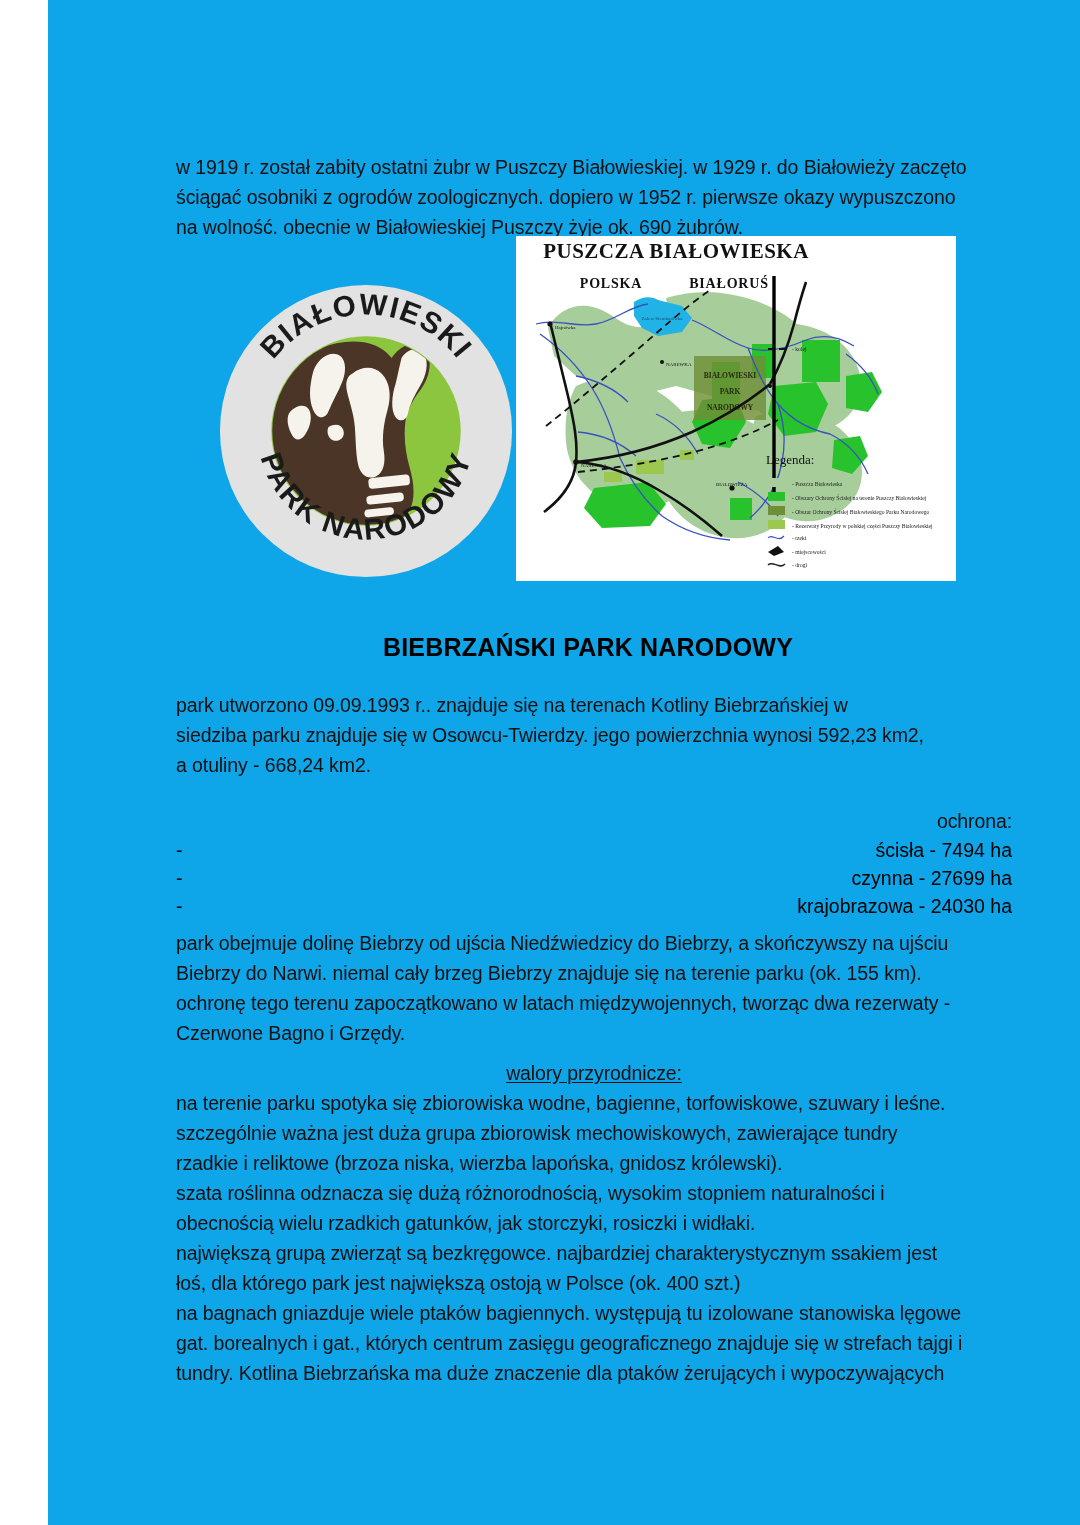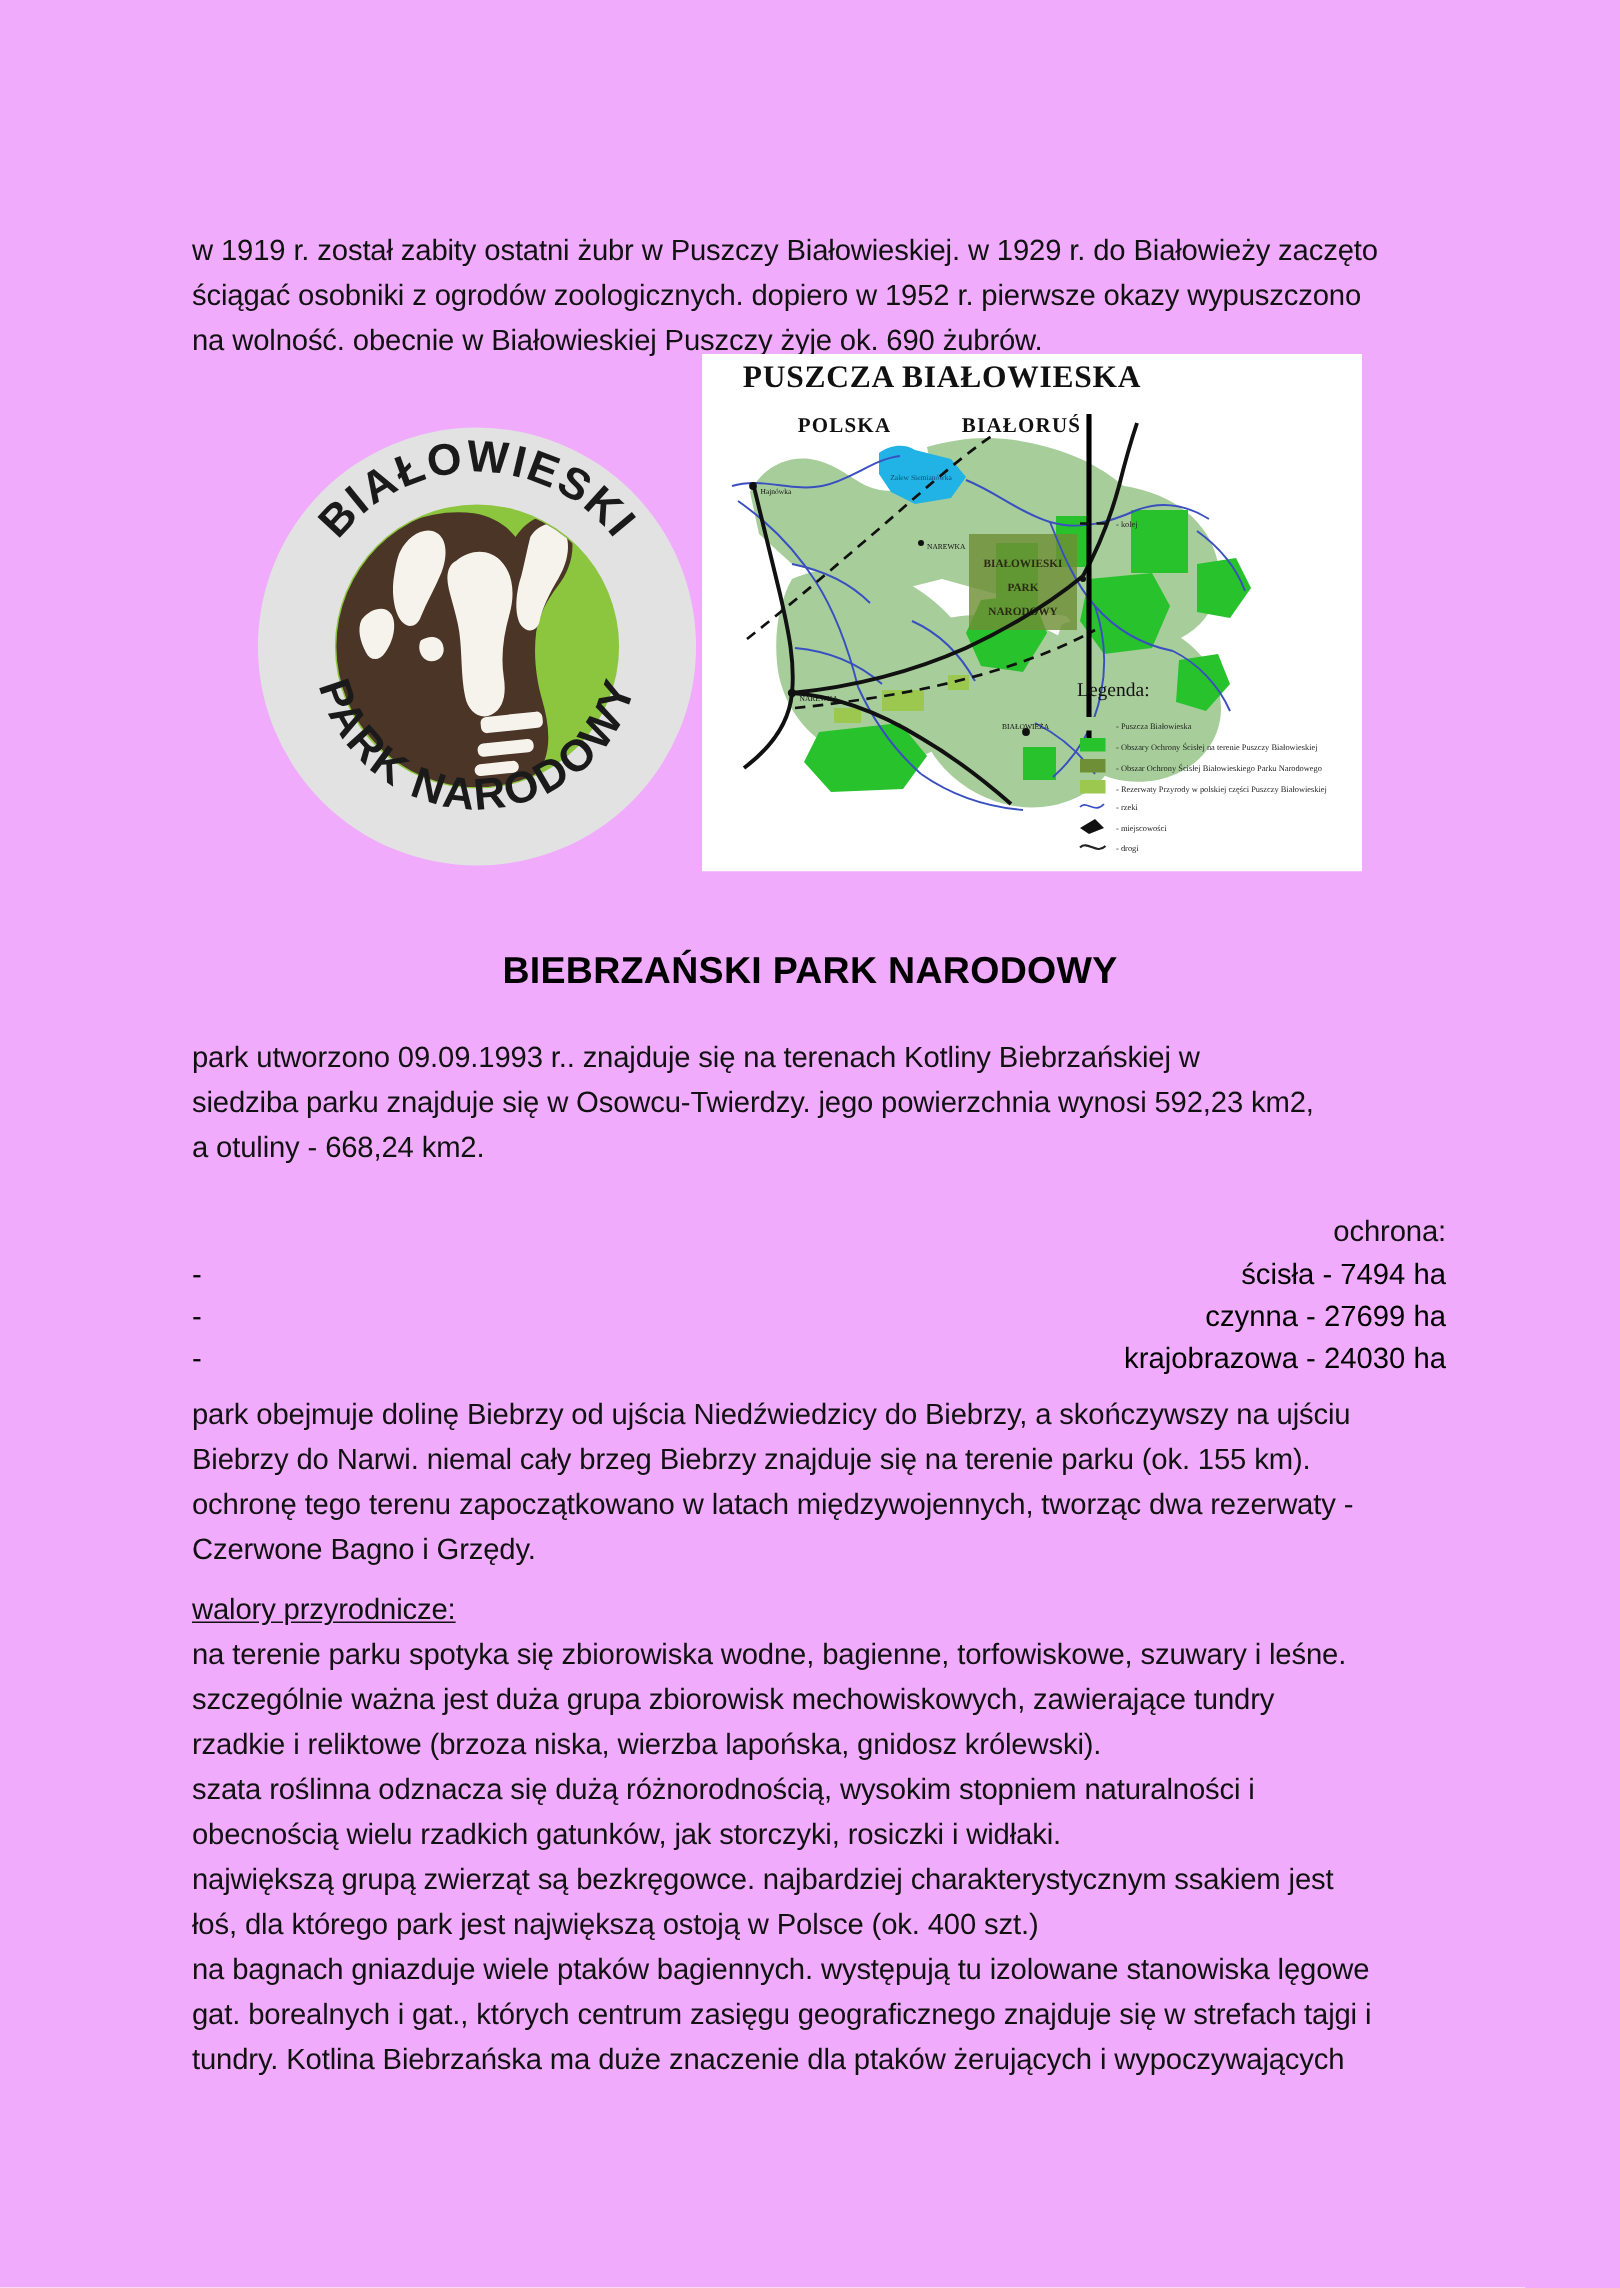--- a/index.html
+++ b/index.html
@@ -12,21 +12,22 @@
     height: 1525px;
     position: relative;
     font-family: "Liberation Sans", sans-serif;
     color: #000000;
     overflow: hidden;
   }
 
   .page {
     position: absolute;
     inset: 0;
-    background: #f0abfc;
+    background: #0ea5e9;
+    margin-left: 48px;
   }
 
   .content {
     position: absolute;
     left: 128px;
     top: 152px;
     width: 824px;
   }
 
   p.body-text {
@@ -105,20 +106,21 @@
   ul.dash-list li .dash {
     position: absolute;
     left: 0;
     top: 0;
   }
   ul.dash-list li .item-text { display: inline; }
 
   .underlined {
     text-decoration: underline;
     text-underline-offset: 2px;
+    text-align: center;
   }
 </style>
 </head>
 <body>
 
 <div class="page">
 
   <div class="content">
     <p class="body-text">w 1919 r. został zabity ostatni żubr w Puszczy Białowieskiej. w 1929 r. do Białowieży zaczęto</p>
     <p class="body-text">ściągać osobniki z ogrodów zoologicznych. dopiero w 1952 r. pierwsze okazy wypuszczono</p>

